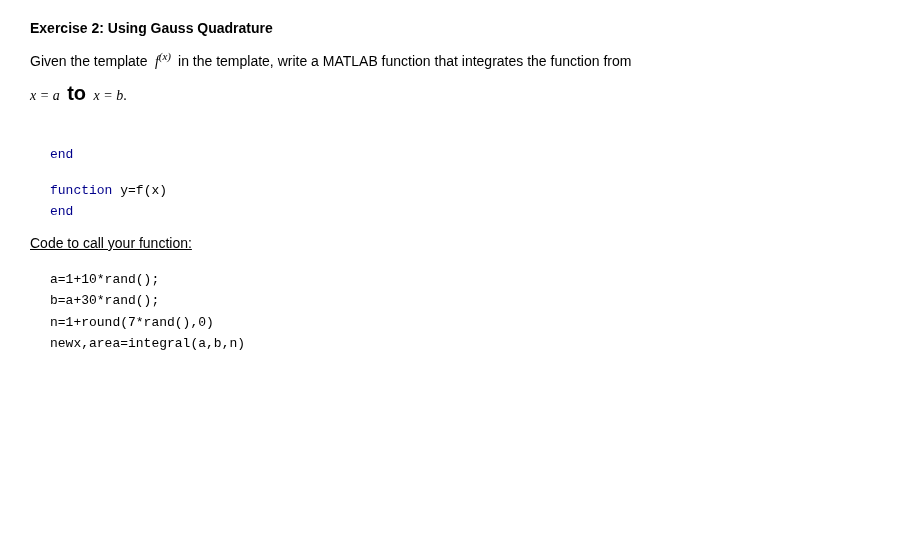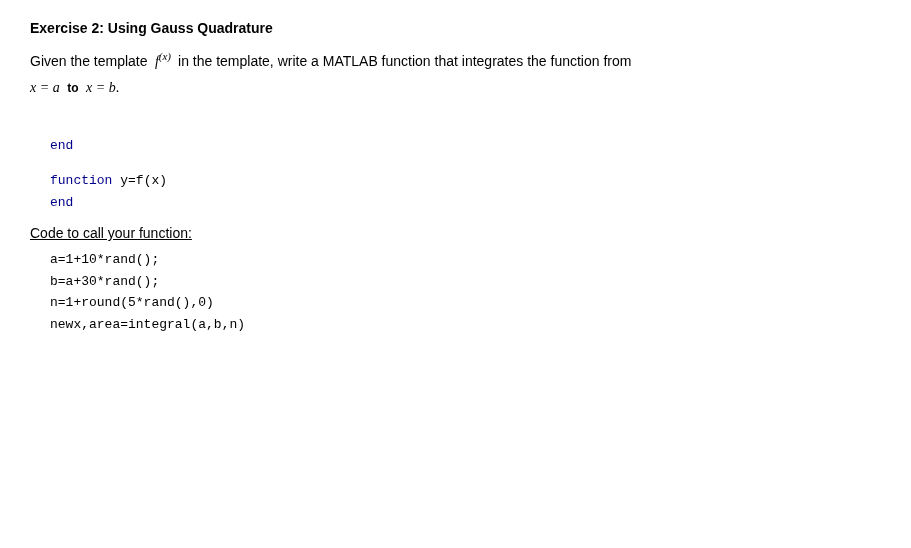--- a/index.html
+++ b/index.html
@@ -49,21 +49,21 @@
   <span>Given the template</span>
   
   <span style="font-style:italic; font-family: serif; font-size:14px;">
     &nbsp;<span style="font-style:italic; font-family:serif;">f</span><span style="font-size:11px; vertical-align:super; font-style:italic; font-family:serif;">(x)</span>&nbsp;
   </span>
   <span>in the template, write a MATLAB function that integrates the function from</span>
 </div>
 
 <div class="prose" style="margin-bottom: 14px; font-style: italic; font-family: serif; font-size: 14px;">
   <span><i>x</i> = <i>a</i></span>
-  <span style="font-style: normal; font-family: Arial, sans-serif; font-size: 12px; font-weight: bold; margin: 0 4px;">to</span>
+  <span style="font-style: normal; font-family: Arial, sans-serif; font-size: 20px; font-weight: bold; margin: 0 4px;">to</span>
   <span><i>x</i> = <i>b</i></span><span style="font-style:normal; font-family: serif;">.</span>
 </div>
 
 <div class="code-section">
   <span class="code-line">&nbsp;</span>
   <span class="code-line">
     <span class="code-normal" style="color:#00008B;">end</span>
   </span>
 </div>
 
@@ -71,30 +71,30 @@
 
 <div class="code-section">
   <span class="code-line">
     <span class="kw">function</span><span class="code-normal"> y=f(x)</span>
   </span>
   <span class="code-line">
     <span class="code-normal" style="color:#00008B;">end</span>
   </span>
 </div>
 
-<div style="margin-top: 12px; margin-bottom: 8px;">
+<div style="margin-top: 12px; margin-bottom: 18px;">
   <span class="section-heading">Code to call your function:</span>
 </div>
 
 <div class="code-section">
   <span class="code-line">
     <span class="code-normal">a=1+10*rand();</span>
   </span>
   <span class="code-line">
     <span class="code-normal">b=a+30*rand();</span>
   </span>
   <span class="code-line">
-    <span class="code-normal">n=1+round(5*rand(),0)</span>
+    <span class="code-normal">n=1+round(7*rand(),0)</span>
   </span>
   <span class="code-line">
     <span class="code-normal">newx,area=integral(a,b,n)</span>
   </span>
 </div>
 
 </body></html>

